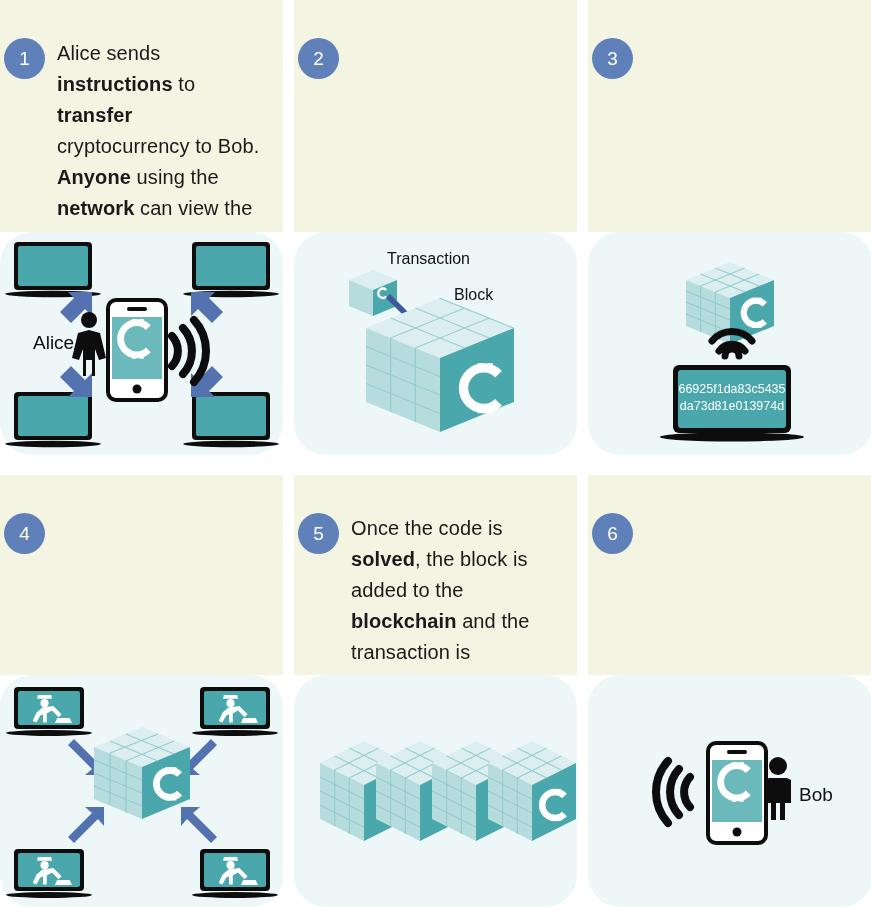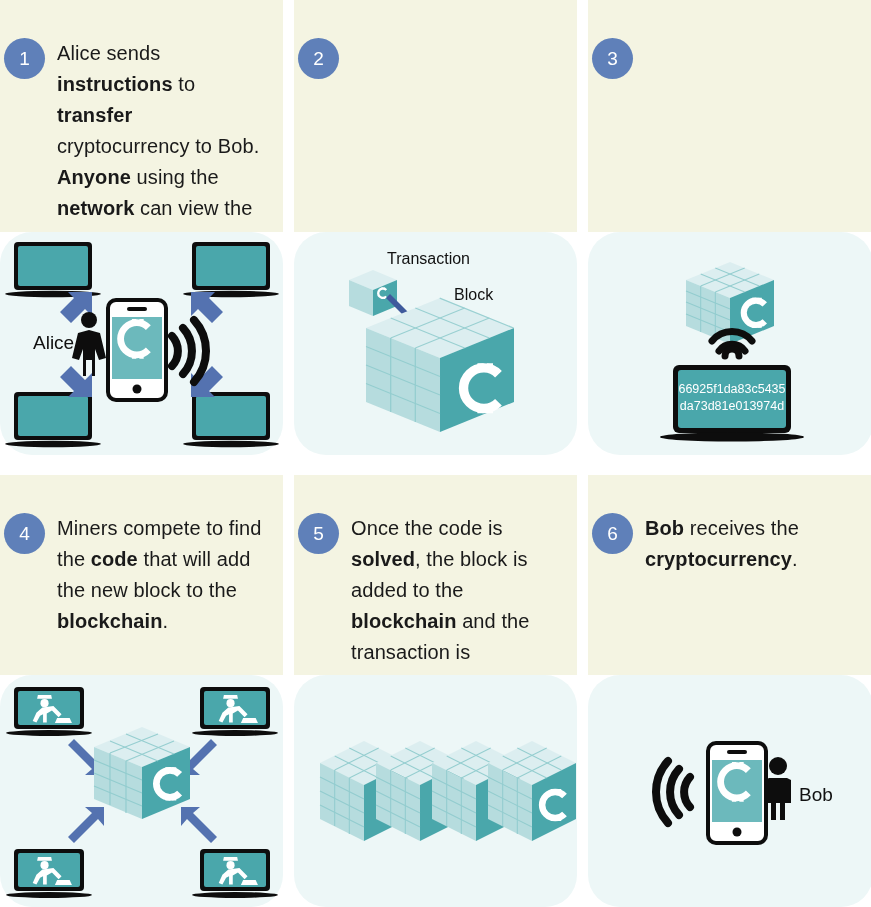--- a/index.html
+++ b/index.html
@@ -217,21 +217,20 @@
           <text x="144" y="161" text-anchor="middle" font-family="Liberation Sans, sans-serif" font-size="12.5" fill="#ffffff">66925f1da83c5435</text>
           <text x="144" y="178" text-anchor="middle" font-family="Liberation Sans, sans-serif" font-size="12.5" fill="#ffffff">da73d81e013974d</text>
         </g>
       </svg>
     </div>
   </div>
 
   <div class="panel row2">
     <div class="text-area">
       <div class="badge">4</div>
-      <div class="step-text">Miners compete to find the <b>code</b> that will add the new block to the <b>blockchain</b>.</div>
     </div>
     <div class="art-area">
       <svg viewBox="0 0 283 228" preserveAspectRatio="xMidYMid meet">
         <defs>
           <g id="minerLaptop">
             <rect x="0" y="0" width="70" height="42" rx="4" fill="#0d0d0d"></rect>
             <rect x="4" y="4" width="62" height="34" rx="2" fill="#4aa7ab"></rect>
             <ellipse cx="35" cy="46" rx="43" ry="3" fill="#0d0d0d"></ellipse>
             <g fill="#ffffff" transform="translate(15,8) scale(0.74)">
               <path d="M12 0 L30 0 L31 5 L11 5 Z"></path>
@@ -326,21 +325,20 @@
             </g>
           </g>
         </g>
       </svg>
     </div>
   </div>
 
   <div class="panel row2">
     <div class="text-area">
       <div class="badge">6</div>
-      <div class="step-text"><b>Bob</b> receives the <b>cryptocurrency</b>.</div>
     </div>
     <div class="art-area">
       <svg viewBox="0 0 285 228" preserveAspectRatio="xMidYMid meet">
 
         <g fill="none" stroke="#0d0d0d" stroke-width="8" stroke-linecap="round">
           <path d="M102 100 A22 22 0 0 0 102 130"></path>
           <path d="M91 92 A34 34 0 0 0 91 138"></path>
           <path d="M80 84 A46 46 0 0 0 80 146"></path>
         </g>
 

